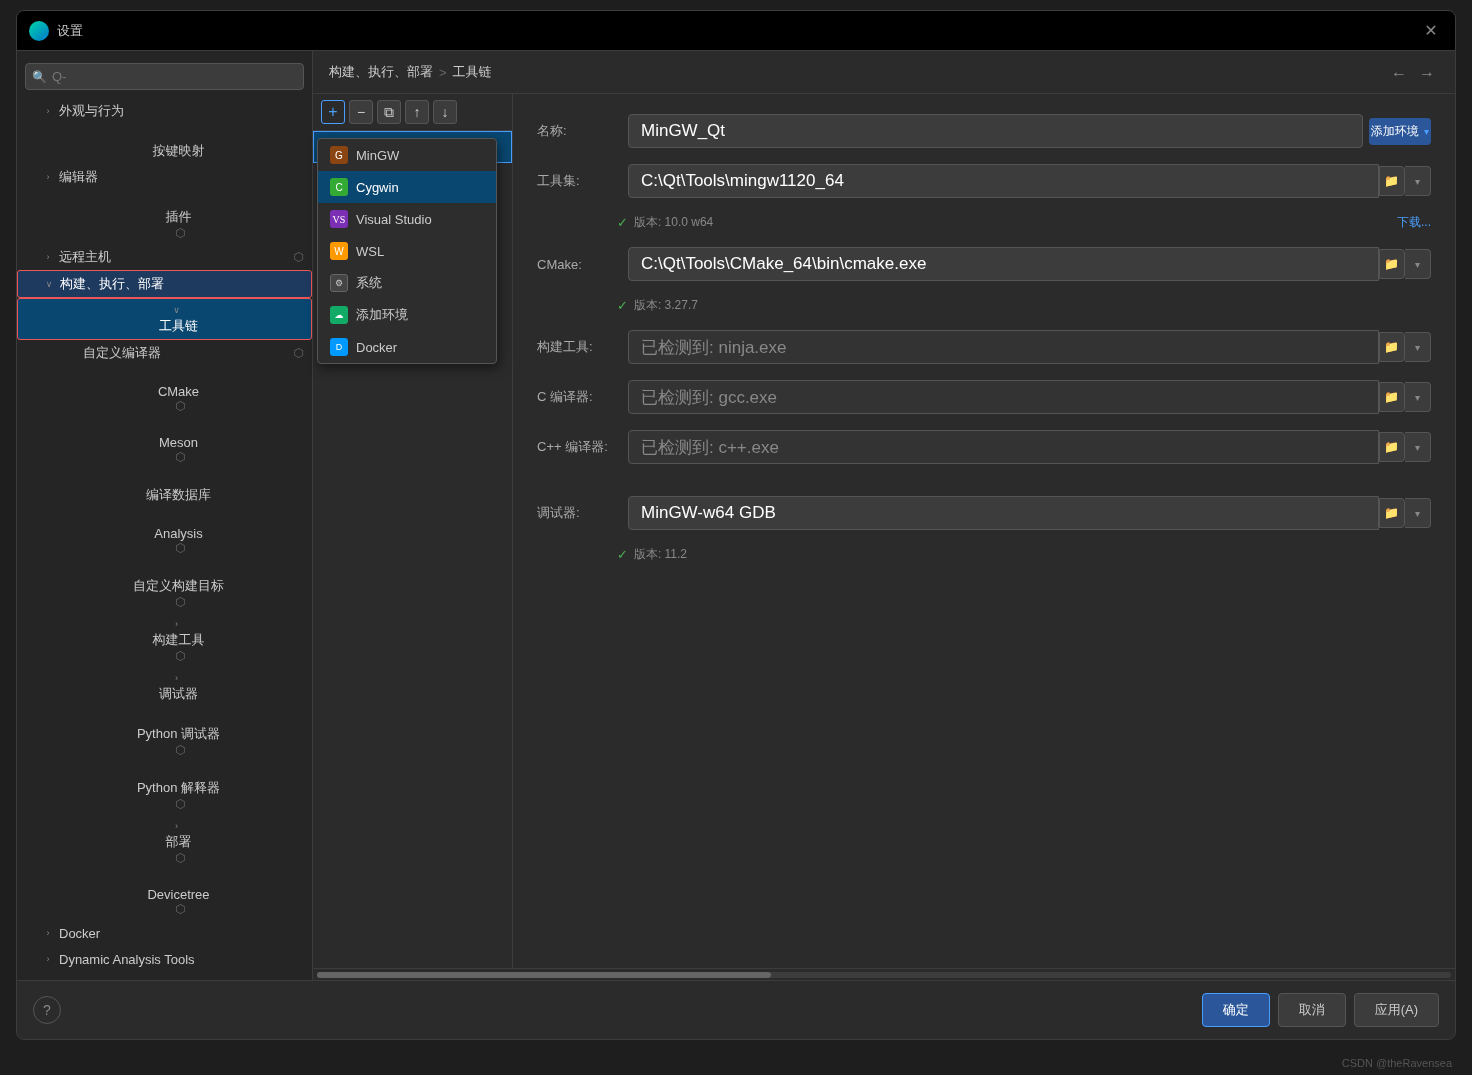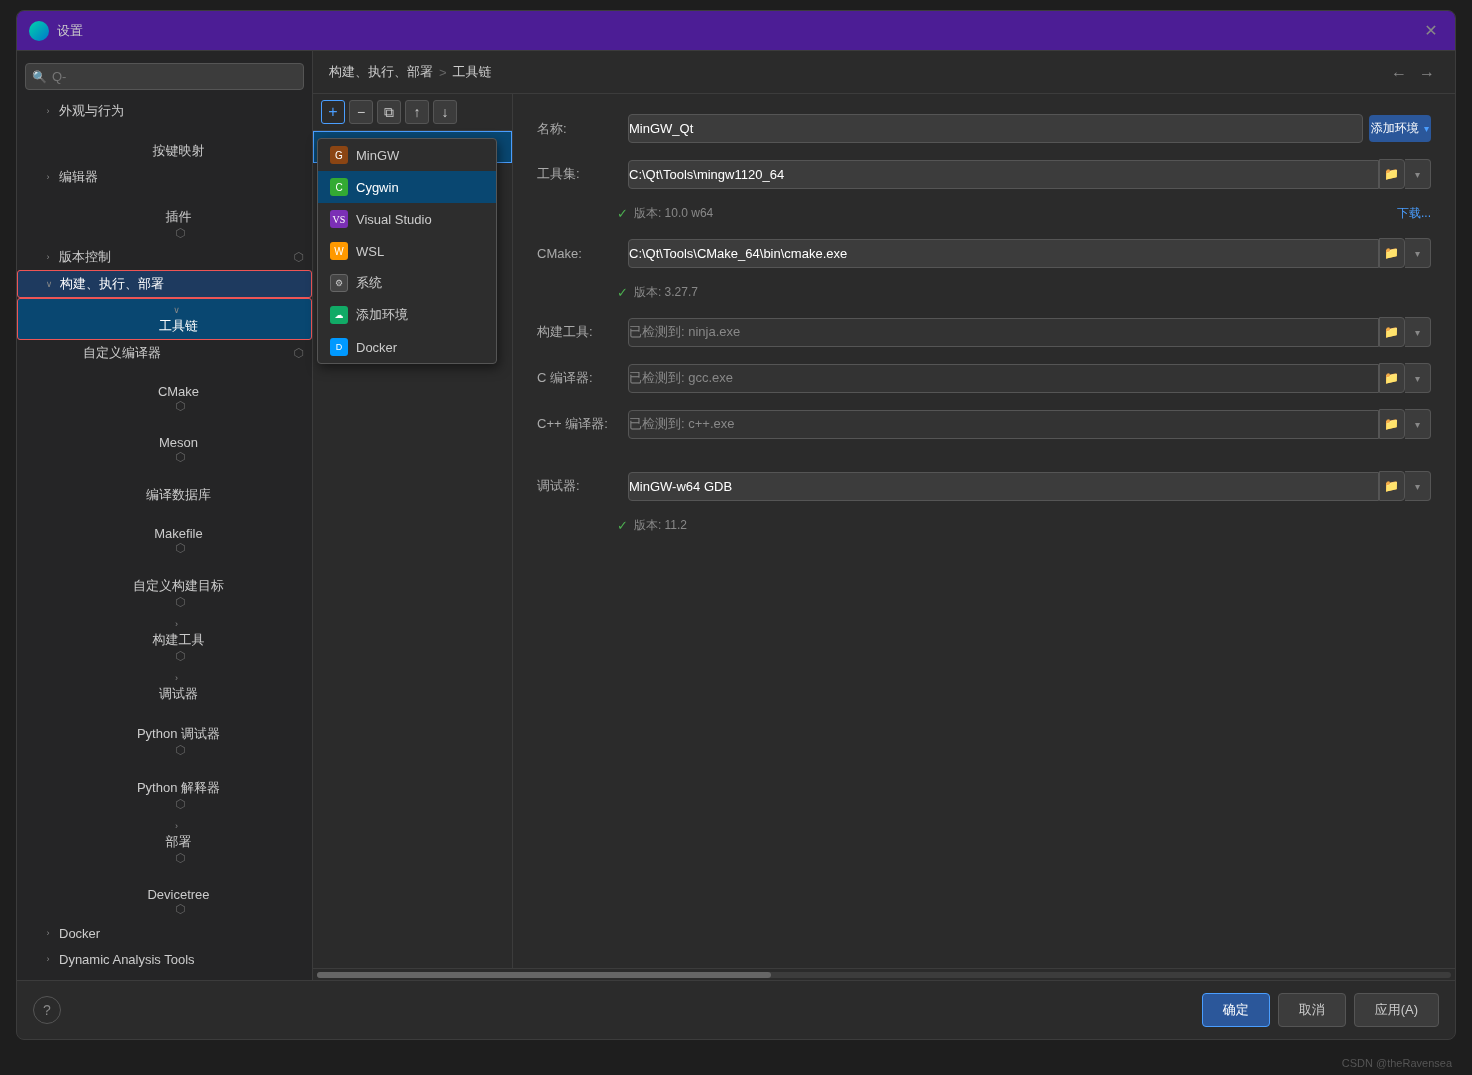--- a/index.html
+++ b/index.html
@@ -24,21 +24,21 @@
       position: absolute;
       top: 10px;
       left: 16px;
       display: flex;
       flex-direction: column;
       overflow: hidden;
     }
 
     
     .title-bar {
-      background: #4c1d95;
+      background: #000000;
       height: 40px;
       display: flex;
       align-items: center;
       padding: 0 12px;
       border-bottom: 1px solid #3c3c3c;
       flex-shrink: 0;
     }
     .title-bar-icon {
       width: 20px;
       height: 20px;
@@ -308,22 +308,22 @@
       display: flex;
       align-items: flex-start;
       gap: 6px;
     }
     .config-input {
       flex: 1;
       background: #3c3c3c;
       border: 1px solid #555;
       border-radius: 4px;
       color: #fff;
-      padding: 6px 0;
-      font-size: 13px;
+      padding: 6px 12px;
+      font-size: 17px;
       outline: none;
     }
     .config-input.readonly {
       color: #888;
       background: #333;
     }
     .config-input-btn {
       width: 26px;
       height: 30px;
       background: #3c3c3c;
@@ -513,21 +513,21 @@
       </div>
 
       <div class="sidebar-item indent-2">
         <span class="chevron"></span>
         <span class="item-label">插件</span>
         <span class="copy-icon">⬡</span>
       </div>
 
       <div class="sidebar-item indent-1">
         <span class="chevron">›</span>
-        <span class="item-label">版本控制</span>
+        <span class="item-label">远程主机</span>
         <span class="copy-icon">⬡</span>
       </div>
 
       <div class="sidebar-item indent-1 highlighted" style="border: 1px solid #e55; border-radius:3px;">
         <span class="chevron">∨</span>
         <span class="item-label">构建、执行、部署</span>
       </div>
 
       <div class="sidebar-item indent-2 active" style="border: 1px solid #e55; border-radius:3px;">
         <span class="chevron">∨</span>
@@ -552,21 +552,21 @@
         <span class="copy-icon">⬡</span>
       </div>
 
       <div class="sidebar-item indent-2">
         <span class="chevron"></span>
         <span class="item-label">编译数据库</span>
       </div>
 
       <div class="sidebar-item indent-2">
         <span class="chevron"></span>
-        <span class="item-label">Makefile</span>
+        <span class="item-label">Analysis</span>
         <span class="copy-icon">⬡</span>
       </div>
 
       <div class="sidebar-item indent-2">
         <span class="chevron"></span>
         <span class="item-label">自定义构建目标</span>
         <span class="copy-icon">⬡</span>
       </div>
 
       <div class="sidebar-item indent-2">

